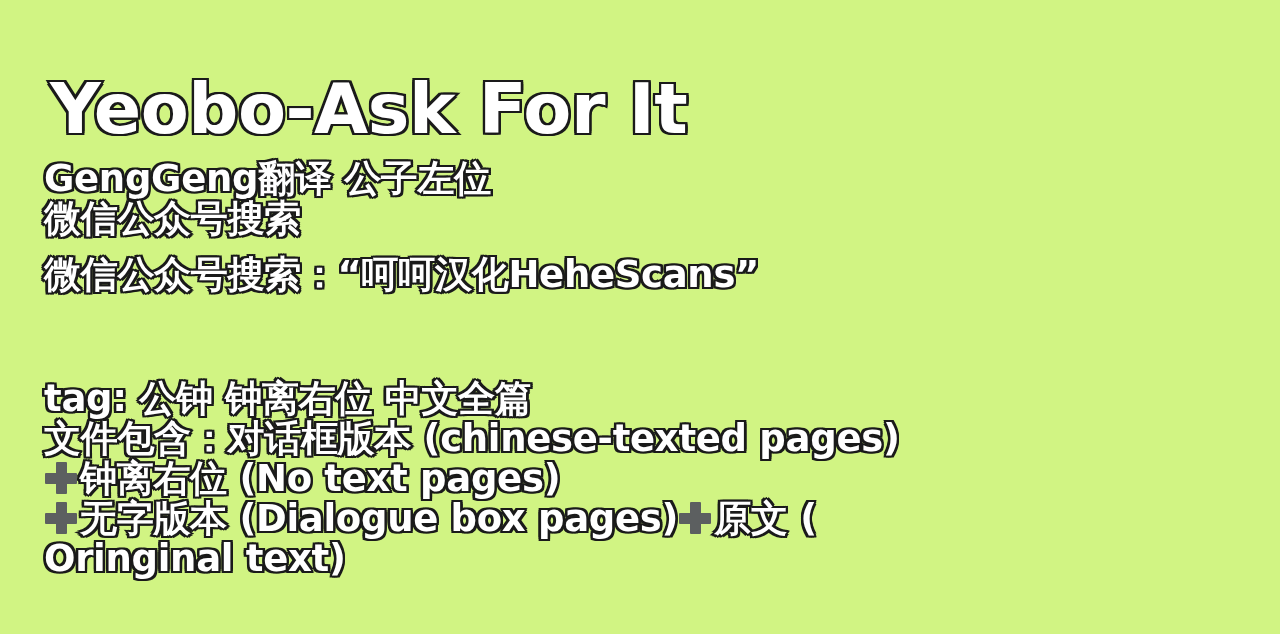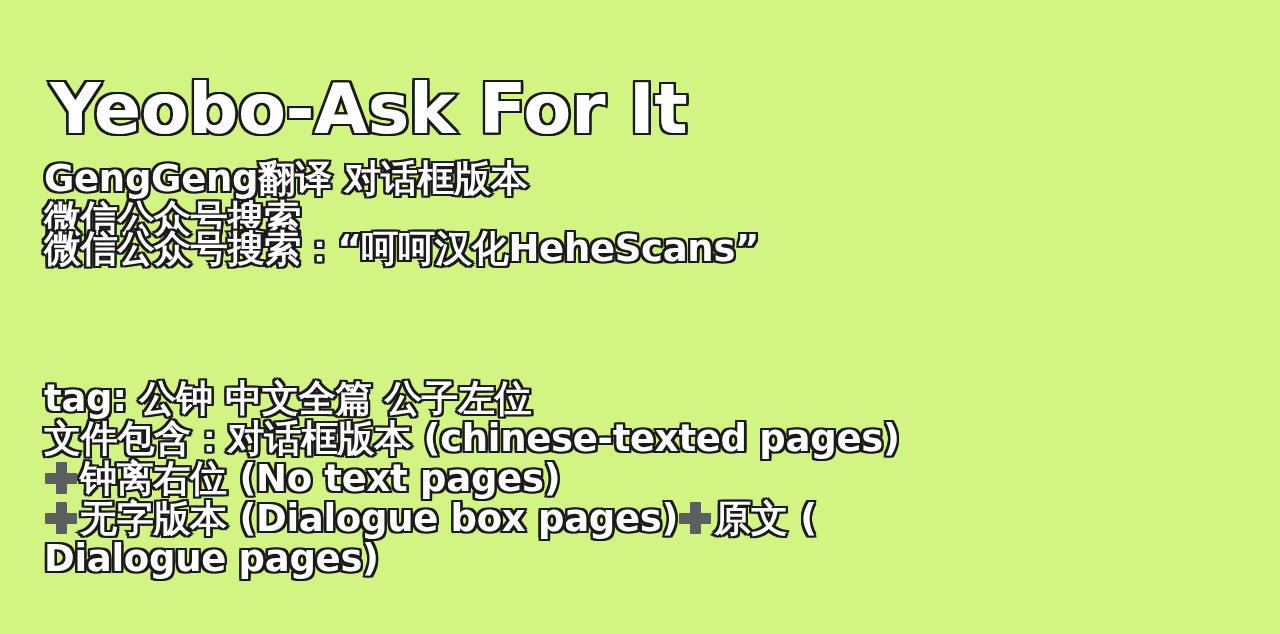--- a/index.html
+++ b/index.html
@@ -54,21 +54,21 @@
     position: absolute;
     left: 44px;
     font-size: 37px;
     font-weight: 700;
     line-height: 1.0;
     letter-spacing: -0.3px;
   }
 
   #line-translator   { top: 160px; }
   #line-support      { top: 200px; }
-  #line-wechat       { top: 230px; }
+  #line-wechat       { top: 256px; }
   #line-alt-account  { top: 280px; }
   #line-tag          { top: 380px; }
   #line-contains     { top: 420px; }
   #line-notext       { top: 460px; }
   #line-dialogue     { top: 500px; }
   #line-original     { top: 540px; }
 
   .plus-icon {
     display: inline-block;
     position: relative;
@@ -103,30 +103,30 @@
     white-space: pre;
   }
 </style>
 </head>
 <body>
 
 <div id="credits-page">
 
   <div class="outlined" id="page-title">Yeobo-Ask For It</div>
 
-  <div class="outlined body-line" id="line-translator">GengGeng翻译 对话框版本</div>
+  <div class="outlined body-line" id="line-translator">GengGeng翻译 公子左位</div>
 
   <div class="outlined body-line" id="line-support">微信公众号搜索</div>
 
   <div class="outlined body-line" id="line-wechat">微信公众号搜索：“呵呵汉化HeheScans”</div>
 
 
-  <div class="outlined body-line" id="line-tag">tag: 公钟 中文全篇 公子左位</div>
+  <div class="outlined body-line" id="line-tag">tag: 公钟 钟离右位 中文全篇</div>
 
   <div class="outlined body-line" id="line-contains">文件包含：对话框版本 (chinese-texted pages)</div>
 
   <div class="outlined body-line" id="line-notext"><span class="plus-icon"></span><span class="inline-seg">钟离右位 (No text pages)</span></div>
 
   <div class="outlined body-line" id="line-dialogue"><span class="plus-icon"></span><span class="inline-seg">无字版本 (Dialogue box pages)</span><span class="plus-icon"></span><span class="inline-seg">原文 (</span></div>
 
-  <div class="outlined body-line" id="line-original">Dialogue pages)</div>
+  <div class="outlined body-line" id="line-original">Oringinal text)</div>
 
 </div>
 
 </body></html>

